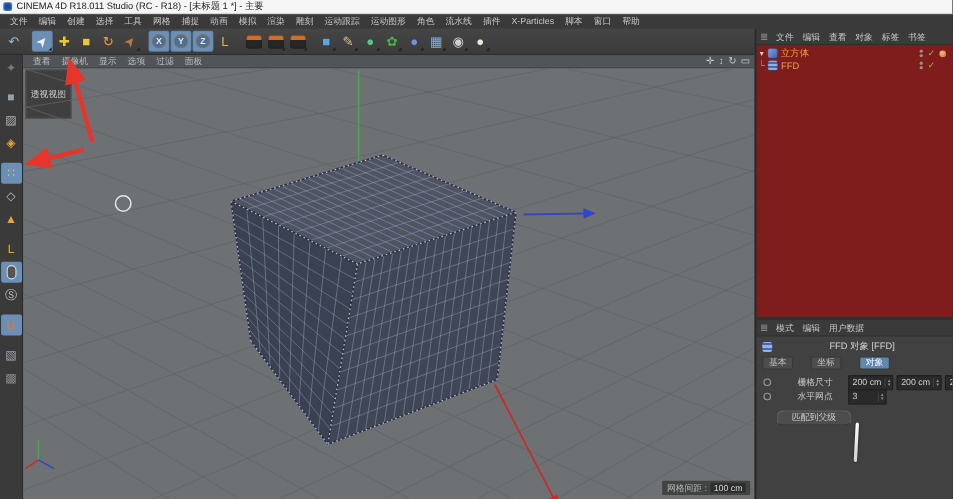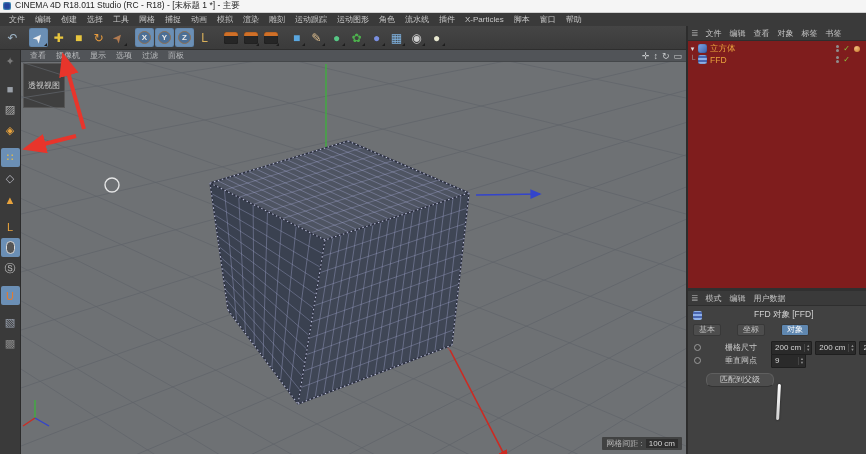--- a/index.html
+++ b/index.html
@@ -496,24 +496,24 @@
                 <span class="val">200 cm</span>
                 <span class="spin">▲<br>▼</span>
               </span>
               <span class="field">
                 <span class="val">200 cm</span>
               </span>
             </span>
           </div>
           <div class="amrow">
             <span class="kf"></span>
-            <span class="lbl">垂直网点</span>
+            <span class="lbl">水平网点</span>
             <span class="fieldwrap">
               <span class="field">
-                <span class="val">9</span>
+                <span class="val">3</span>
                 <span class="spin">▲<br>▼</span>
               </span>
             </span>
           </div>
         </div>
       <div class="ambtn">匹配到父级</div>
       <div class="dragcursor"></div>
     </div>
   </div>
 

